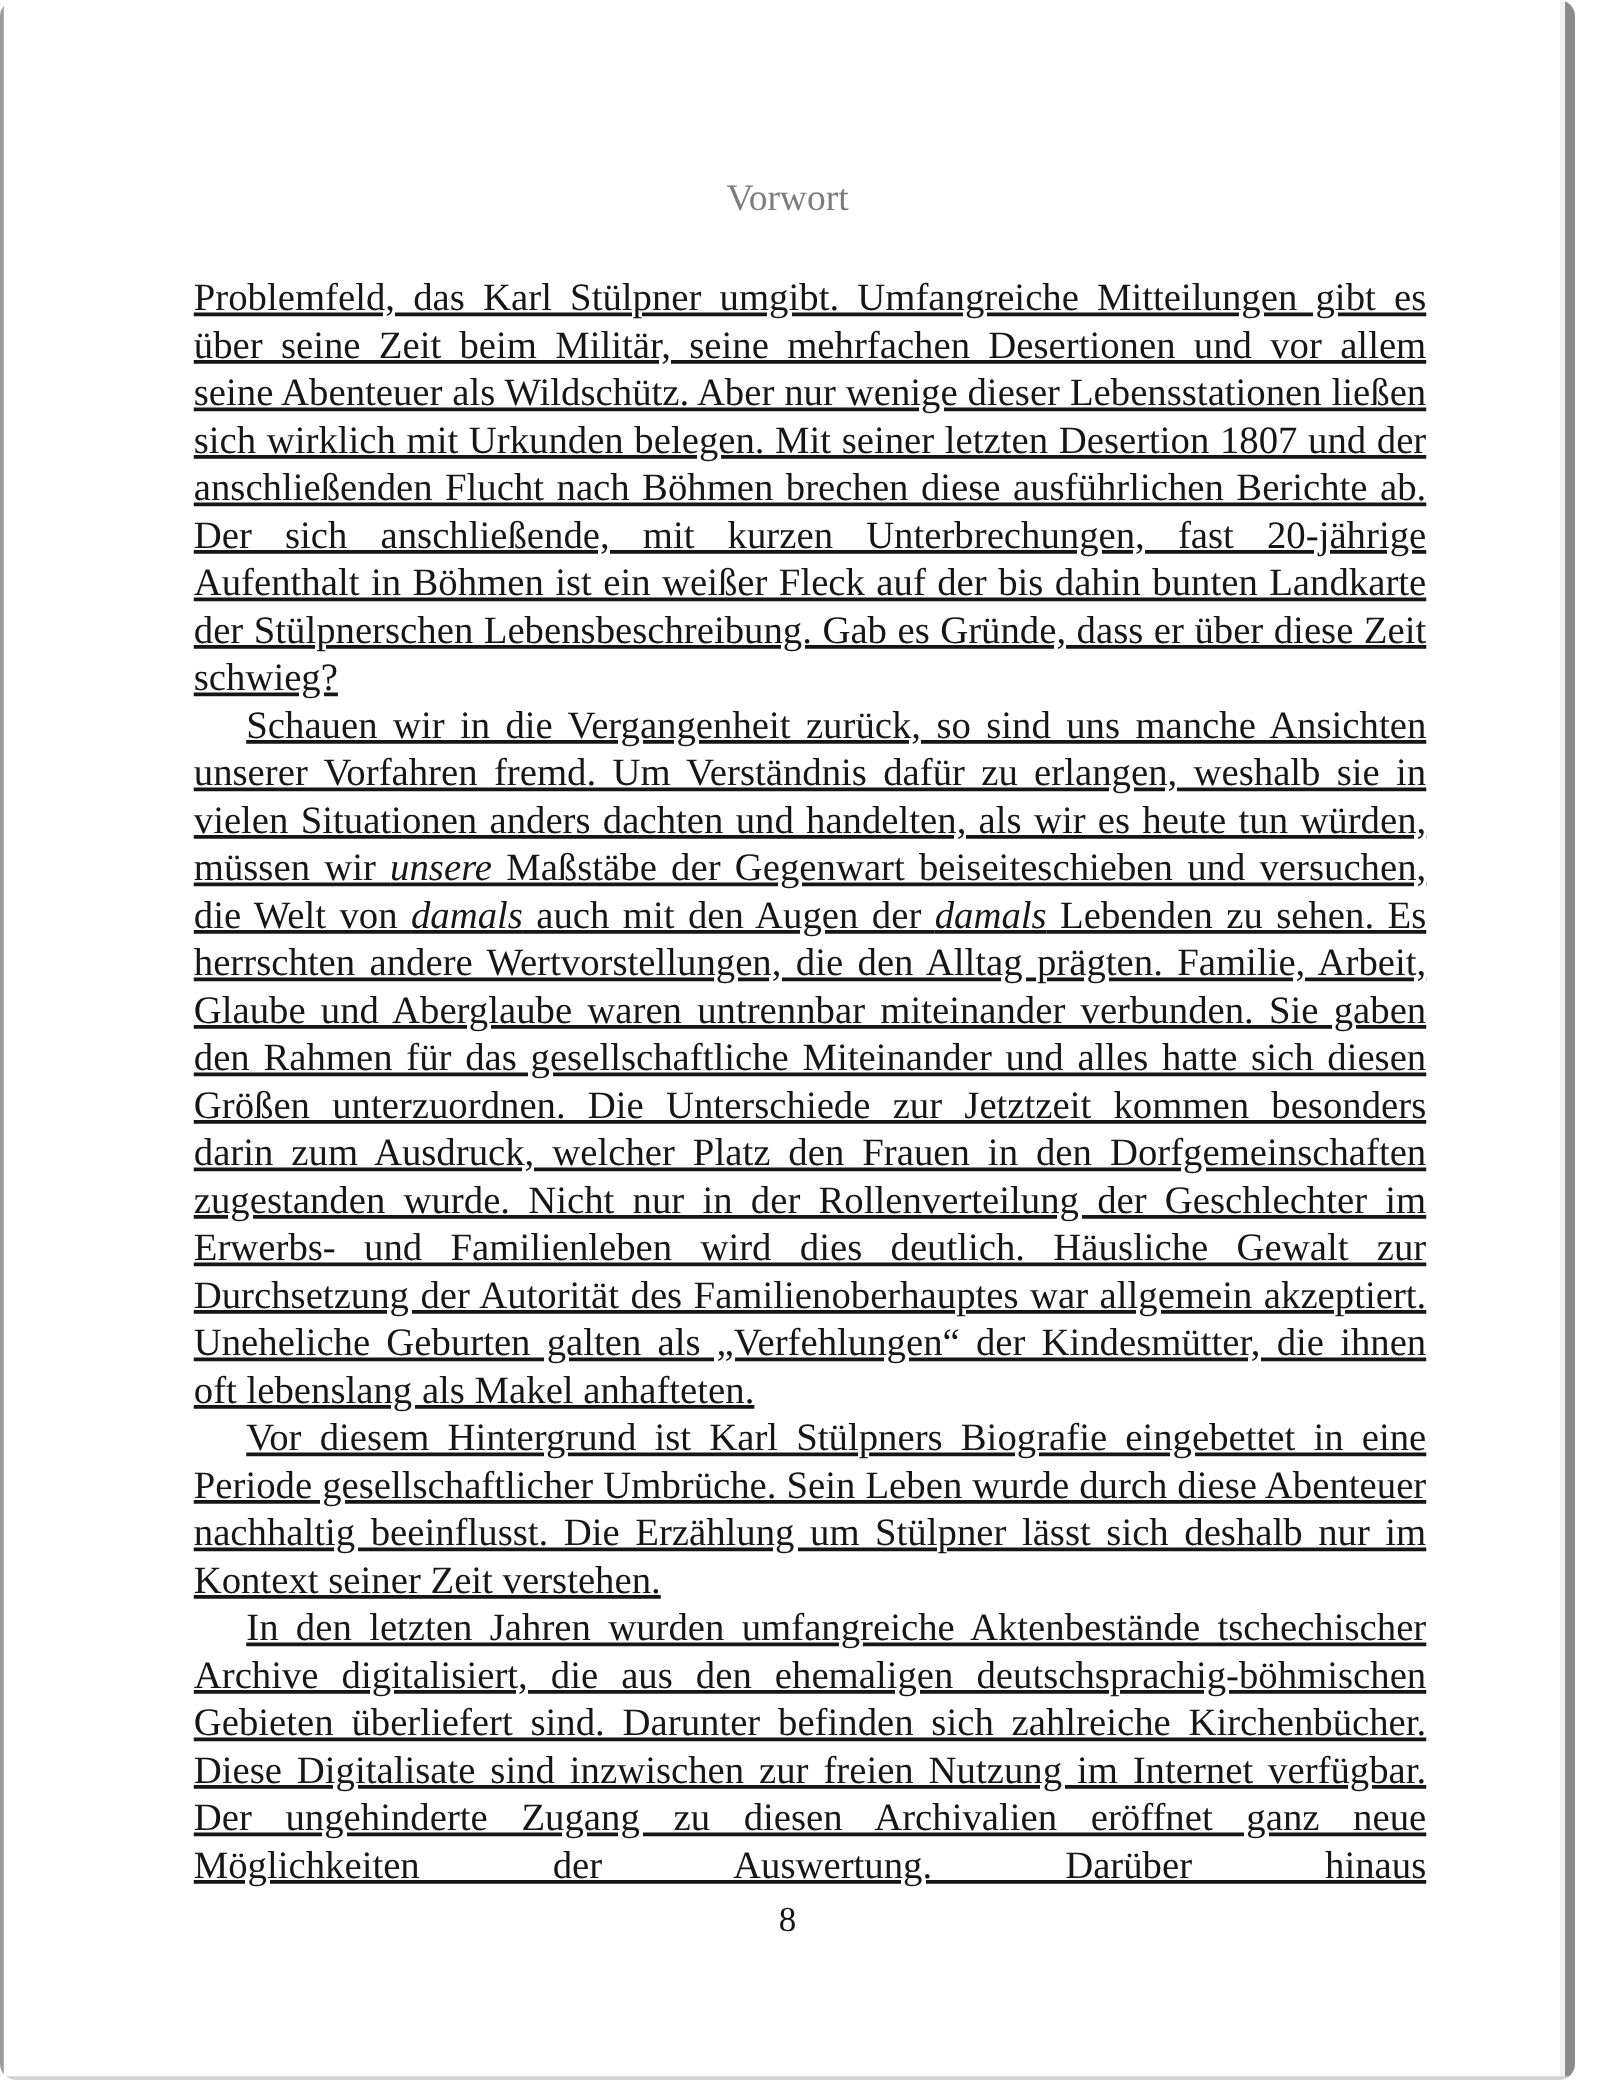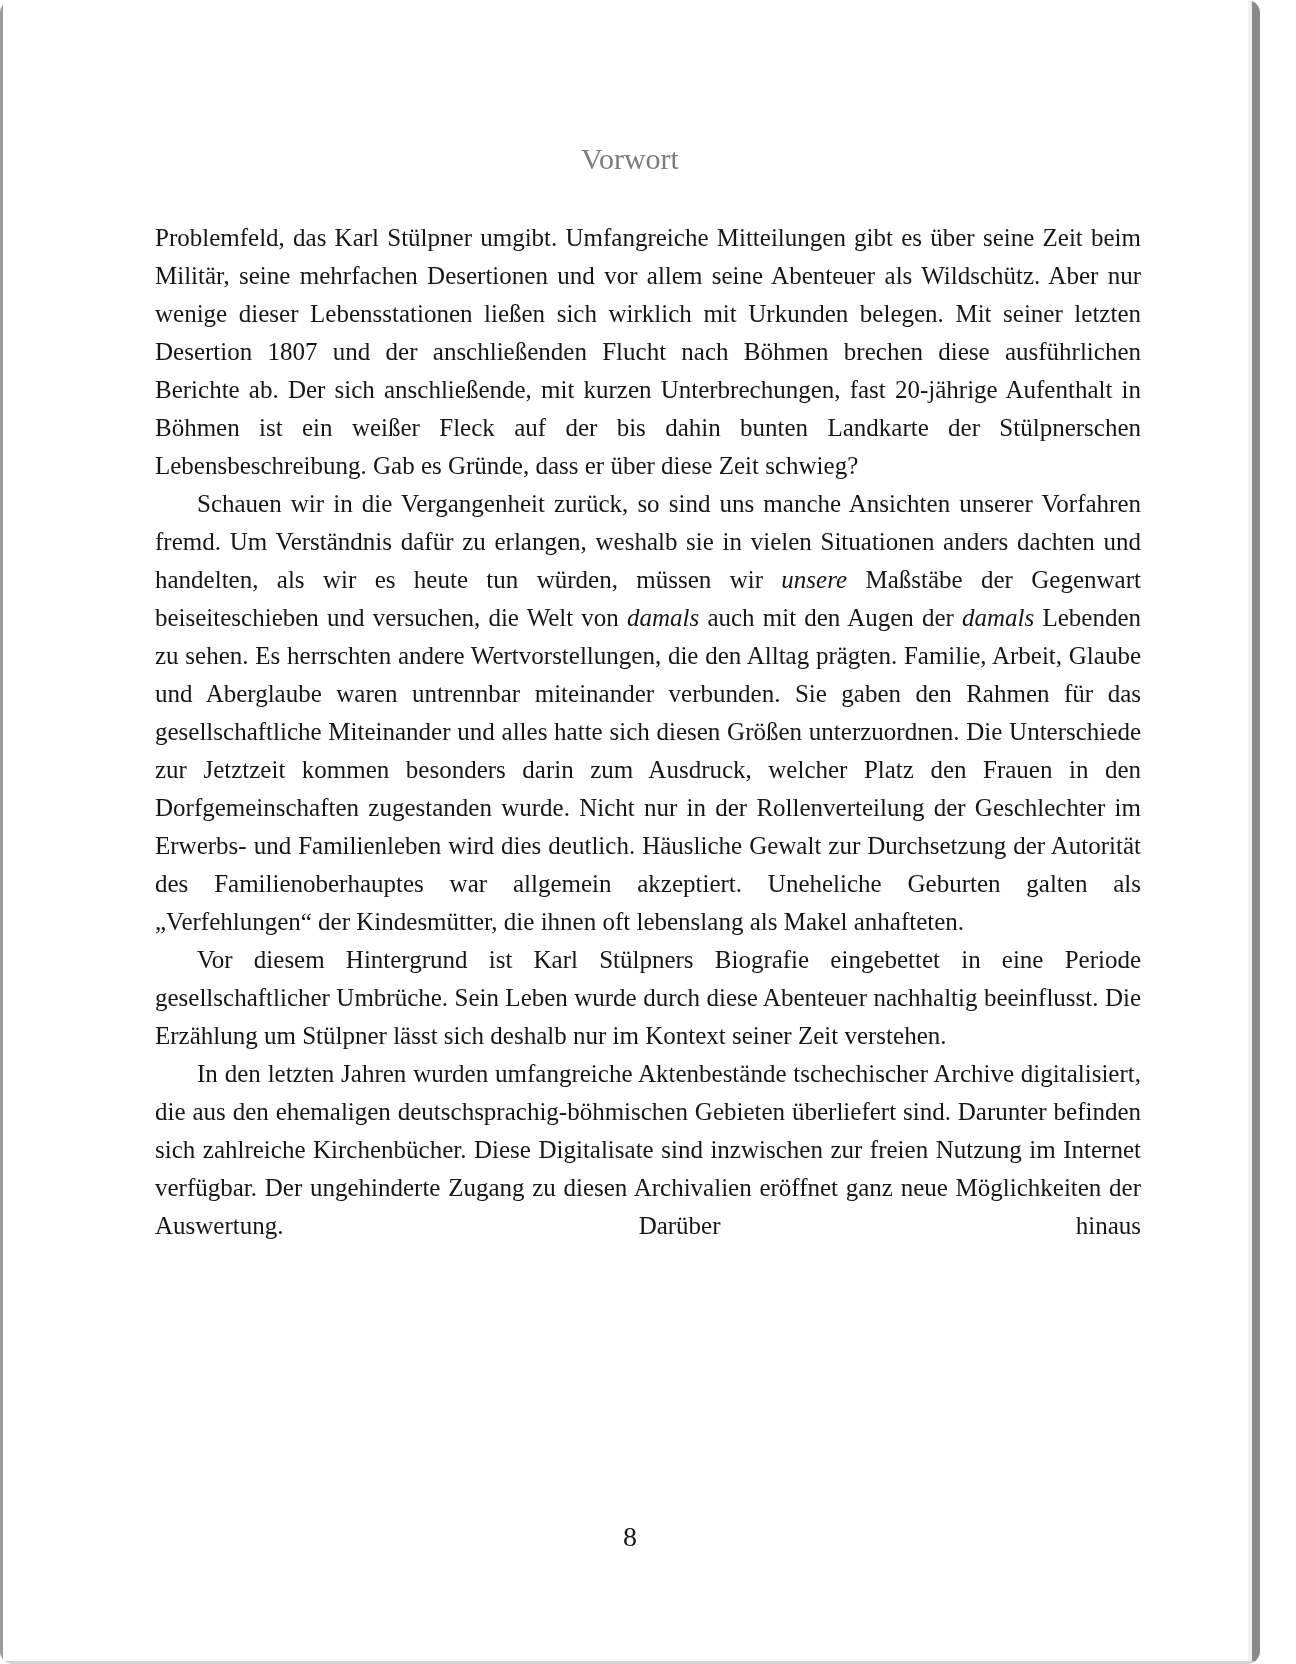--- a/index.html
+++ b/index.html
@@ -51,25 +51,26 @@
     font-weight: normal;
     line-height: 1.2;
     color: #7d7d7d;
     margin: 0;
   }
   .text-block {
     position: absolute;
     top: 219px;
     left: 155px;
     width: 986px;
-    font-size: 25px;
+    font-size: 31px;
     line-height: 38px;
     color: #161616;
     text-align: justify;
     hyphens: none;
+    text-decoration: underline;
   }
   .text-block p {
     margin: 0;
     padding: 0;
   }
   .text-block p.indent {
     text-indent: 42px;
   }
   .text-block p.continued {
     text-align-last: justify;

